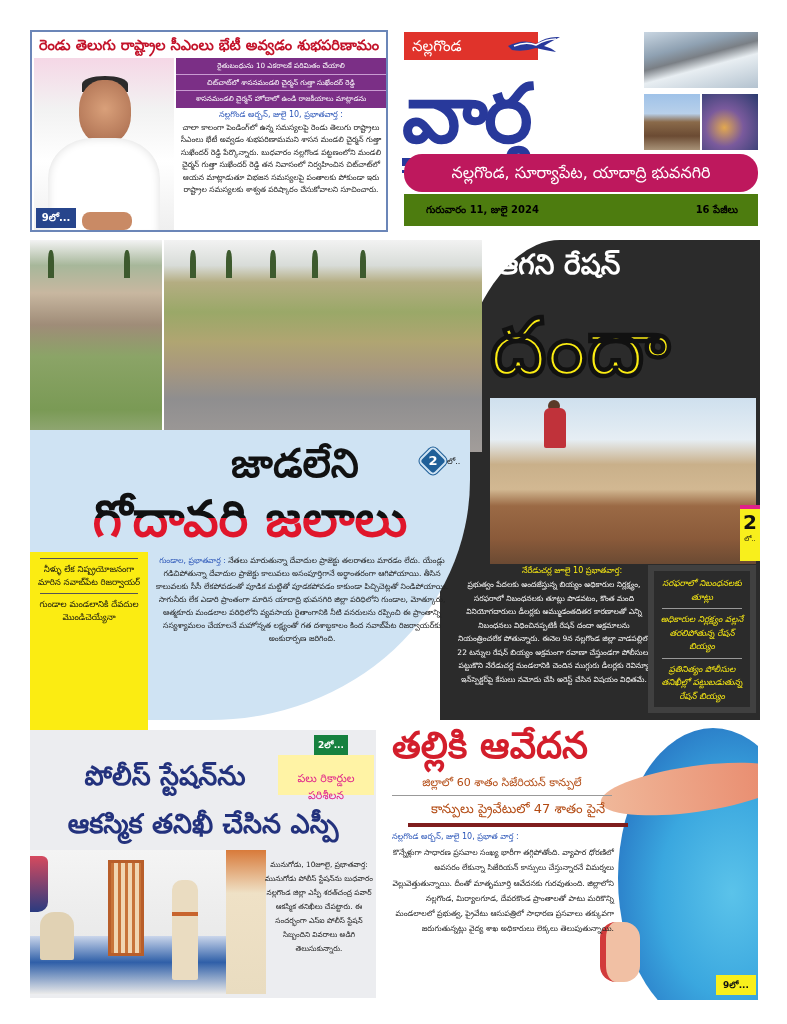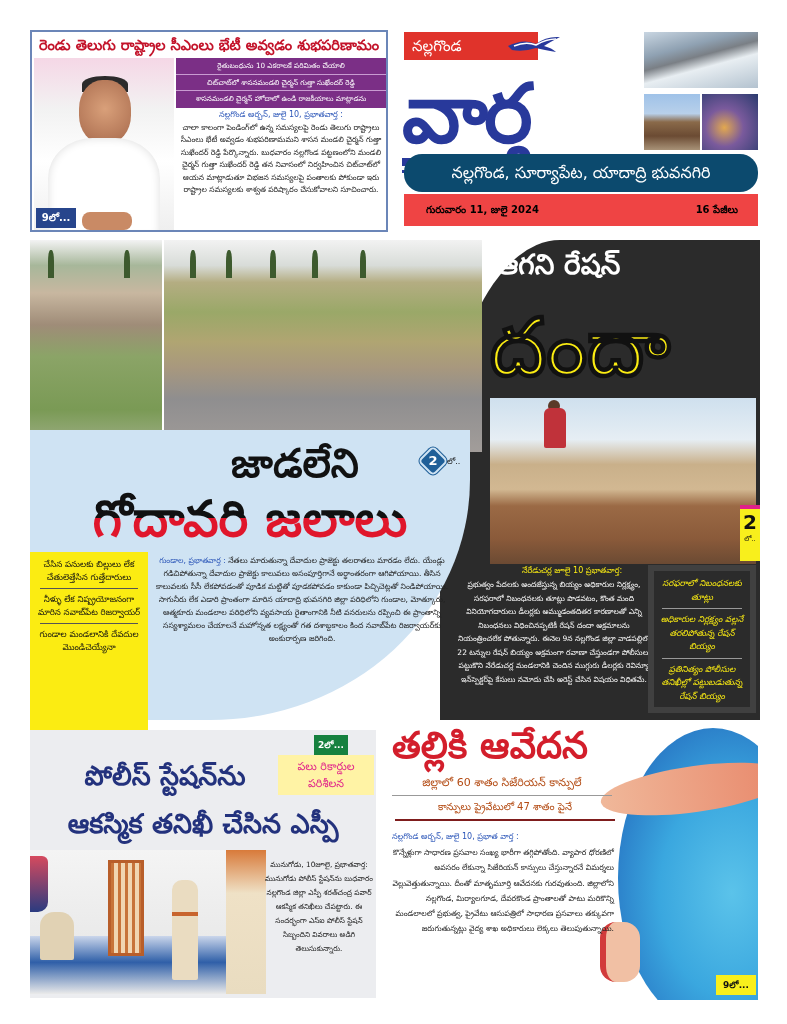--- a/index.html
+++ b/index.html
@@ -24,22 +24,22 @@
   
   #masthead { left: 398px; top: 30px; width: 362px; height: 198px; }
   #masthead .city-tag { position: absolute; left: 6px; top: 2px; width: 134px; height: 28px; background: #e0332b; color: #fff; font-size: 15px; line-height: 28px; padding-left: 8px; }
   #masthead .bird { position: absolute; left: 108px; top: 4px; width: 56px; height: 22px; }
   #masthead .logo { position: absolute; left: 4px; top: 30px; width: 236px; height: 108px; color: #28399b; font-size: 82px; font-weight: bold; line-height: 108px; letter-spacing: -4px; white-space: nowrap; overflow: hidden; }
   #masthead .logo-rule1 { position: absolute; left: 4px; top: 128px; width: 232px; height: 8px; background: #28399b; }
   #masthead .logo-rule2 { position: absolute; left: 4px; top: 140px; width: 232px; height: 3px; background: #28399b; }
   #masthead .pic-dam { position: absolute; left: 246px; top: 2px; width: 114px; height: 56px; background: linear-gradient(165deg, #c9d6e2 0%, #8fa1b2 30%, #7a7f85 45%, #e8eef2 60%, #b3c2cf 100%); }
   #masthead .pic-temple { position: absolute; left: 246px; top: 64px; width: 56px; height: 56px; background: linear-gradient(180deg, #9fc2e8 0%, #b8d0ea 35%, #8a6a4a 50%, #6b4b33 75%, #a89277 100%); }
   #masthead .pic-fort { position: absolute; left: 304px; top: 64px; width: 56px; height: 56px; background: radial-gradient(circle at 40% 60%, #e2a84f 0%, #7a5a9c 40%, #2a3b6e 100%); }
-  #masthead .districts { position: absolute; left: 6px; top: 124px; width: 354px; height: 38px; background: #0c4a6e; color: #fff; font-size: 16px; line-height: 38px; text-align: center; white-space: nowrap; overflow: hidden; border-radius: 18px; }
-  #masthead .dateband { position: absolute; left: 6px; top: 164px; width: 354px; height: 32px; background: #ef4444; font-size: 10px; font-weight: bold; line-height: 32px; }
+  #masthead .districts { position: absolute; left: 6px; top: 124px; width: 354px; height: 38px; background: #be185d; color: #fff; font-size: 16px; line-height: 38px; text-align: center; white-space: nowrap; overflow: hidden; border-radius: 18px; }
+  #masthead .dateband { position: absolute; left: 6px; top: 164px; width: 354px; height: 32px; background: #4d7c0f; font-size: 10px; font-weight: bold; line-height: 32px; }
   #masthead .dateband .date { position: absolute; left: 22px; }
   #masthead .dateband .pages { position: absolute; right: 20px; }
 
   
   #godavari-photos { left: 30px; top: 240px; width: 452px; height: 212px; overflow: hidden; }
   #godavari-photos .p1 { position: absolute; left: 0; top: 0; width: 132px; height: 212px; background: linear-gradient(180deg, #f3f3f3 0%, #a7b79a 12%, #c8b7a0 25%, #9f8c78 40%, #8ba467 55%, #7a9a55 80%, #a4b28e 100%); }
   #godavari-photos .p2 { position: absolute; left: 134px; top: 0; width: 318px; height: 212px; background: linear-gradient(180deg, #f2f2f2 0%, #d8dcd8 12%, #b4ad82 20%, #9aa868 34%, #b0a572 48%, #a8987e 60%, #8f8e8f 75%, #a29d9a 100%); }
   #godavari-photos .trees { position: absolute; top: 10px; height: 28px; width: 6px; background: #3d5a2e; border-radius: 40% 40% 0 0; }
   #godavari-panel { left: 30px; top: 430px; width: 440px; height: 290px; background: #cfe3f3; border-radius: 0 0 260px 0 / 0 0 240px 0; }
   #godavari-title1 { left: 170px; top: 440px; width: 250px; color: #111; font-size: 40px; font-weight: bold; text-align: center; white-space: nowrap; }
@@ -66,42 +66,42 @@
   #ration-pageref .lo { font-size: 7px; color: #111; }
   #ration-dateline { left: 472px; top: 566px; width: 200px; color: #fbec12; font-size: 8px; text-align: center; white-space: nowrap; }
   #ration-body { left: 456px; top: 578px; width: 196px; color: #fff; font-size: 7.5px; line-height: 13.5px; text-align: center; }
   #ration-sidebar { left: 648px; top: 565px; width: 108px; height: 148px; border: 6px solid #404040; color: #fbec12; font-size: 8.6px; text-align: center; padding-top: 4px; font-style: italic; }
   #ration-sidebar .item { line-height: 13.5px; padding: 2px 2px; }
   #ration-sidebar .sep { height: 1px; background: #999; margin: 2px 8px; }
 
   
   #police-box { left: 30px; top: 730px; width: 346px; height: 268px; background: #ecedf0; }
   #police-pageref { left: 314px; top: 735px; width: 34px; height: 20px; background: #16813f; color: #fff; font-size: 9px; font-weight: bold; text-align: center; line-height: 20px; }
-  #police-tag { left: 278px; top: 755px; width: 96px; height: 40px; background: #fff3a5; color: #e0218a; font-size: 11px; text-align: center; line-height: 17px; padding-top: 3px; }
+  #police-tag { left: 278px; top: 755px; width: 96px; height: 40px; background: #fff3a5; color: #e0218a; font-size: 11px; text-align: center; line-height: 17px; padding-top: 15px; }
   #police-title1 { left: 50px; top: 760px; width: 230px; color: #23327d; font-size: 27px; font-weight: bold; text-align: center; white-space: nowrap; }
   #police-title2 { left: 30px; top: 808px; width: 346px; color: #23327d; font-size: 27px; font-weight: bold; text-align: center; white-space: nowrap; }
   #police-photo { left: 30px; top: 850px; width: 212px; height: 144px; overflow: hidden; background: linear-gradient(180deg, #f4f4f4 0%, #eaeaea 60%, #c8d4ea 60%, #2f5fa8 78%, #eaeaea 100%); }
   #police-photo .door { position: absolute; left: 78px; top: 10px; width: 36px; height: 96px; background: repeating-linear-gradient(90deg, #c8743a 0 3px, #f1d6b2 3px 7px); border: 3px solid #b85e2a; }
   #police-photo .officer1 { position: absolute; left: 142px; top: 30px; width: 26px; height: 100px; background: #eadcc1; border-radius: 10px 10px 2px 2px; }
   #police-photo .officer1-belt { position: absolute; left: 142px; top: 62px; width: 26px; height: 4px; background: #c8642d; }
   #police-photo .officer2 { position: absolute; left: 10px; top: 62px; width: 34px; height: 48px; background: #e1d2b4; border-radius: 14px 14px 2px 2px; }
   #police-photo .badge { position: absolute; left: 0; top: 6px; width: 18px; height: 56px; background: linear-gradient(180deg, #d64a5e, #2a3b80); border-radius: 0 6px 10px 0; }
   #police-photo2 { left: 226px; top: 850px; width: 40px; height: 144px; background: linear-gradient(180deg, #d87a3a 0%, #efe1c6 30%, #e9dcc0 100%); }
   #police-body { left: 264px; top: 858px; width: 110px; font-size: 7.3px; line-height: 14px; color: #222; text-align: center; }
 
   
   #mother-box { left: 382px; top: 730px; width: 376px; height: 268px; background: #fff; }
   #mother-art { left: 600px; top: 722px; width: 158px; height: 278px; overflow: hidden; }
   #mother-art .belly { position: absolute; left: 18px; top: 6px; width: 190px; height: 300px; border-radius: 50%; background: radial-gradient(ellipse at 60% 55%, #5bc3ea 0%, #3aa7df 45%, #2876c4 80%); }
   #mother-art .skin { position: absolute; left: 0; top: 44px; width: 190px; height: 46px; border-radius: 50%; background: linear-gradient(90deg, #f0b89a, #e8876a); transform: rotate(-8deg); }
   #mother-art .hand { position: absolute; left: 0; top: 200px; width: 40px; height: 60px; background: #f1c0a4; border-radius: 16px; border-left: 6px solid #d23b3b; }
   #mother-pageref { left: 716px; top: 975px; width: 40px; height: 20px; background: #f8ef1c; color: #111; font-size: 9px; font-weight: bold; text-align: center; line-height: 20px; }
   #mother-title { left: 392px; top: 724px; width: 240px; color: #d31e2b; font-size: 37px; font-weight: bold; white-space: nowrap; }
   #mother-sub1 { left: 392px; top: 776px; width: 220px; color: #b34a12; font-size: 11px; text-align: center; white-space: nowrap; border-bottom: 1px solid #999; padding-bottom: 4px; }
-  #mother-sub2 { left: 395px; top: 797px; width: 220px; color: #b34a12; font-size: 10px; text-align: center; white-space: nowrap; border-bottom: 2px solid #7f1d1d; padding: 4px 0; }
+  #mother-sub2 { left: 408px; top: 797px; width: 220px; color: #b34a12; font-size: 13px; text-align: center; white-space: nowrap; border-bottom: 4px solid #7f1d1d; padding: 4px 0; }
   #mother-dateline { left: 392px; top: 832px; width: 222px; color: #2a55b8; font-size: 8px; text-align: left; white-space: nowrap; }
   #mother-body { left: 392px; top: 845px; width: 222px; color: #222; font-size: 7.7px; line-height: 15.3px; text-align: right; }
 </style>
 </head>
 <body>
 
 <div id="top-story" class="abs">
   <div class="headline">రెండు తెలుగు రాష్ట్రాల సీఎంలు భేటీ అవ్వడం శుభపరిణామం</div>
   <div class="photo">
     <div class="hair"></div>
@@ -154,21 +154,20 @@
 
 <div id="godavari-panel" class="abs"></div>
 <div id="godavari-title1" class="abs">జాడలేని</div>
 <div id="godavari-title2" class="abs">గోదావరి జలాలు</div>
 <div id="godavari-pageref" class="abs">
   <div class="diamond"></div>
   <div class="num">2</div>
   <div class="lo">లో..</div>
 </div>
 <div id="godavari-sidebar" class="abs">
-  <div class="item">చేసిన పనులకు బిల్లులు లేక చేతులెత్తేసిన గుత్తేదారులు</div>
   <div class="sep"></div>
   <div class="item">నీళ్ళు లేక నిష్ప్రయోజనంగా మారిన నవాబ్‌పేట రిజర్వాయర్</div>
   <div class="sep"></div>
   <div class="item">గుండాల మండలానికి దేవదుల మొండిచెయ్యేనా</div>
 </div>
 <div id="godavari-body" class="abs">
   <span class="dl">గుండాల, ప్రభాతవార్త : </span><span>నేతలు మారుతున్నా దేవాదుల ప్రాజెక్టు తలరాతలు మారడం లేదు. యేండ్లు గడిచిపోతున్నా దేవాదుల ప్రాజెక్టు కాలువలు అసంపూర్తిగానే అర్థాంతరంగా ఆగిపోయాయి. తీసిన కాలువలకు సీసీ లేకపోవడంతో పూడిక మట్టితో పూడకపోవడం కాకుండా పిచ్చిచెట్లతో నిండిపోయాయి. సాగునీరు లేక ఎడారి ప్రాంతంగా మారిన యాదాద్రి భువనగిరి జిల్లా పరిధిలోని గుండాల, మోత్కూరు, ఆత్మకూరు మండలాల పరిధిలోని వ్యవసాయ రైతాంగానికి నీటి వనరులను రప్పించి ఈ ప్రాంతాన్ని సస్యశ్యామలం చేయాలనే మహోన్నత లక్ష్యంతో గత దశాబ్దకాలం కింద నవాబ్‌పేట రిజర్వాయర్‌కు అంకురార్పణ జరిగింది.</span>
 </div>
 
 <div id="ration-title1" class="abs">ఆగని రేషన్</div>

